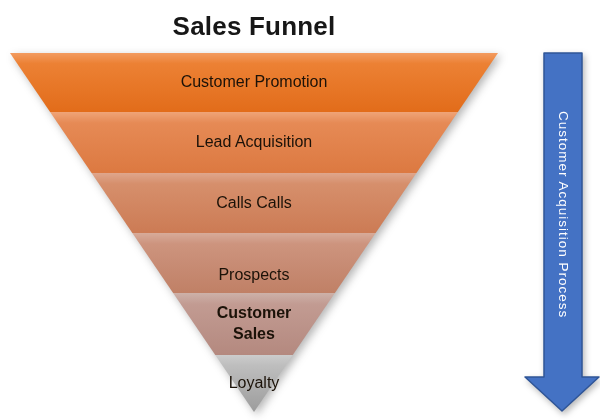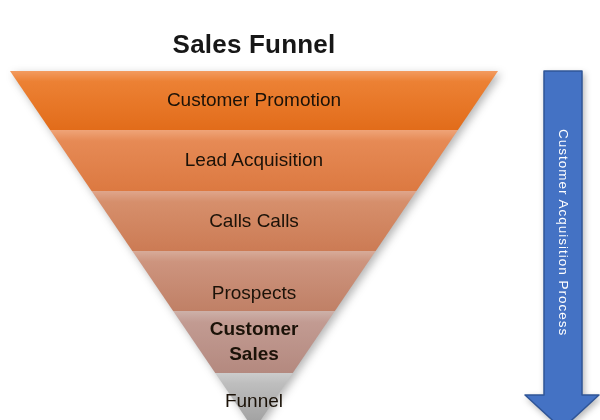--- a/index.html
+++ b/index.html
@@ -1,20 +1,20 @@
 <!DOCTYPE html>
 <html><head>
 <meta charset="utf-8">
 <style>
   html,body{margin:0;padding:0;}
   body{
     width:600px;height:420px;position:relative;background:#ffffff;
     font-family:"Liberation Sans", sans-serif;overflow:hidden;
   }
-  .canvas{position:absolute;inset:0;margin-top:18px;}
+  .canvas{position:absolute;inset:0;}
 
   
   .chart-title{
     position:absolute;left:10px;top:9px;width:488px;height:34px;
     text-align:center;font-size:26px;font-weight:bold;color:#171717;
     line-height:34px;letter-spacing:0.2px;
   }
 
   
   .funnel-wrap{
@@ -31,21 +31,21 @@
   .s3{top:120px;height:60px;background:linear-gradient(180deg,#DFA68C 0%,#D68F6C 18%,#CC7B54 100%);}
   .s4{top:180px;height:60px;background:linear-gradient(180deg,#D7AB99 0%,#CD947E 18%,#C08066 100%);}
   .s5{top:240px;height:62px;background:linear-gradient(180deg,#CDB1A9 0%,#C29B92 18%,#B4897F 100%);}
   .s6{top:302px;height:57px;background:linear-gradient(180deg,#CCCCCC 0%,#BEBEBE 18%,#9C9C9C 100%);}
 
   
   .labels-layer{position:absolute;left:10px;top:53px;width:488px;height:359px;}
   .slice-label{
     position:absolute;left:0;width:100%;display:flex;
     align-items:center;justify-content:center;
-    font-size:19px;color:#1b1208;text-align:center;line-height:1.3;
+    font-size:16px;color:#1b1208;text-align:center;line-height:1.3;
   }
   .l1{top:0;height:59px;}
   .l2{top:59px;height:61px;}
   .l3{top:120px;height:60px;}
   .l4{top:192px;height:60px;}
   .l5{top:240px;height:62px;font-weight:bold;}
   .l5 span{display:inline-block;max-width:96px;}
   .l6{top:302px;height:57px;}
 
   
@@ -90,21 +90,21 @@
     <div class="slice-label l3">
         <span>Calls Calls</span>
       </div>
     <div class="slice-label l4">
         <span>Prospects</span>
       </div>
     <div class="slice-label l5">
         <span>Customer Sales</span>
       </div>
     <div class="slice-label l6">
-        <span>Funnel</span>
+        <span>Loyalty</span>
       </div>
   </div>
 
   <svg class="arrow-svg" viewBox="0 0 76 360" xmlns="http://www.w3.org/2000/svg">
     <polygon points="20,1 58,1 58,325 75,325 38,359 1,325 20,325" fill="#4472C4" stroke="#2F5597" stroke-width="1.5" stroke-linejoin="round"></polygon>
   </svg>
 
   <div class="arrow-label-box">
     <span>Customer Acquisition Process</span>
   </div>

